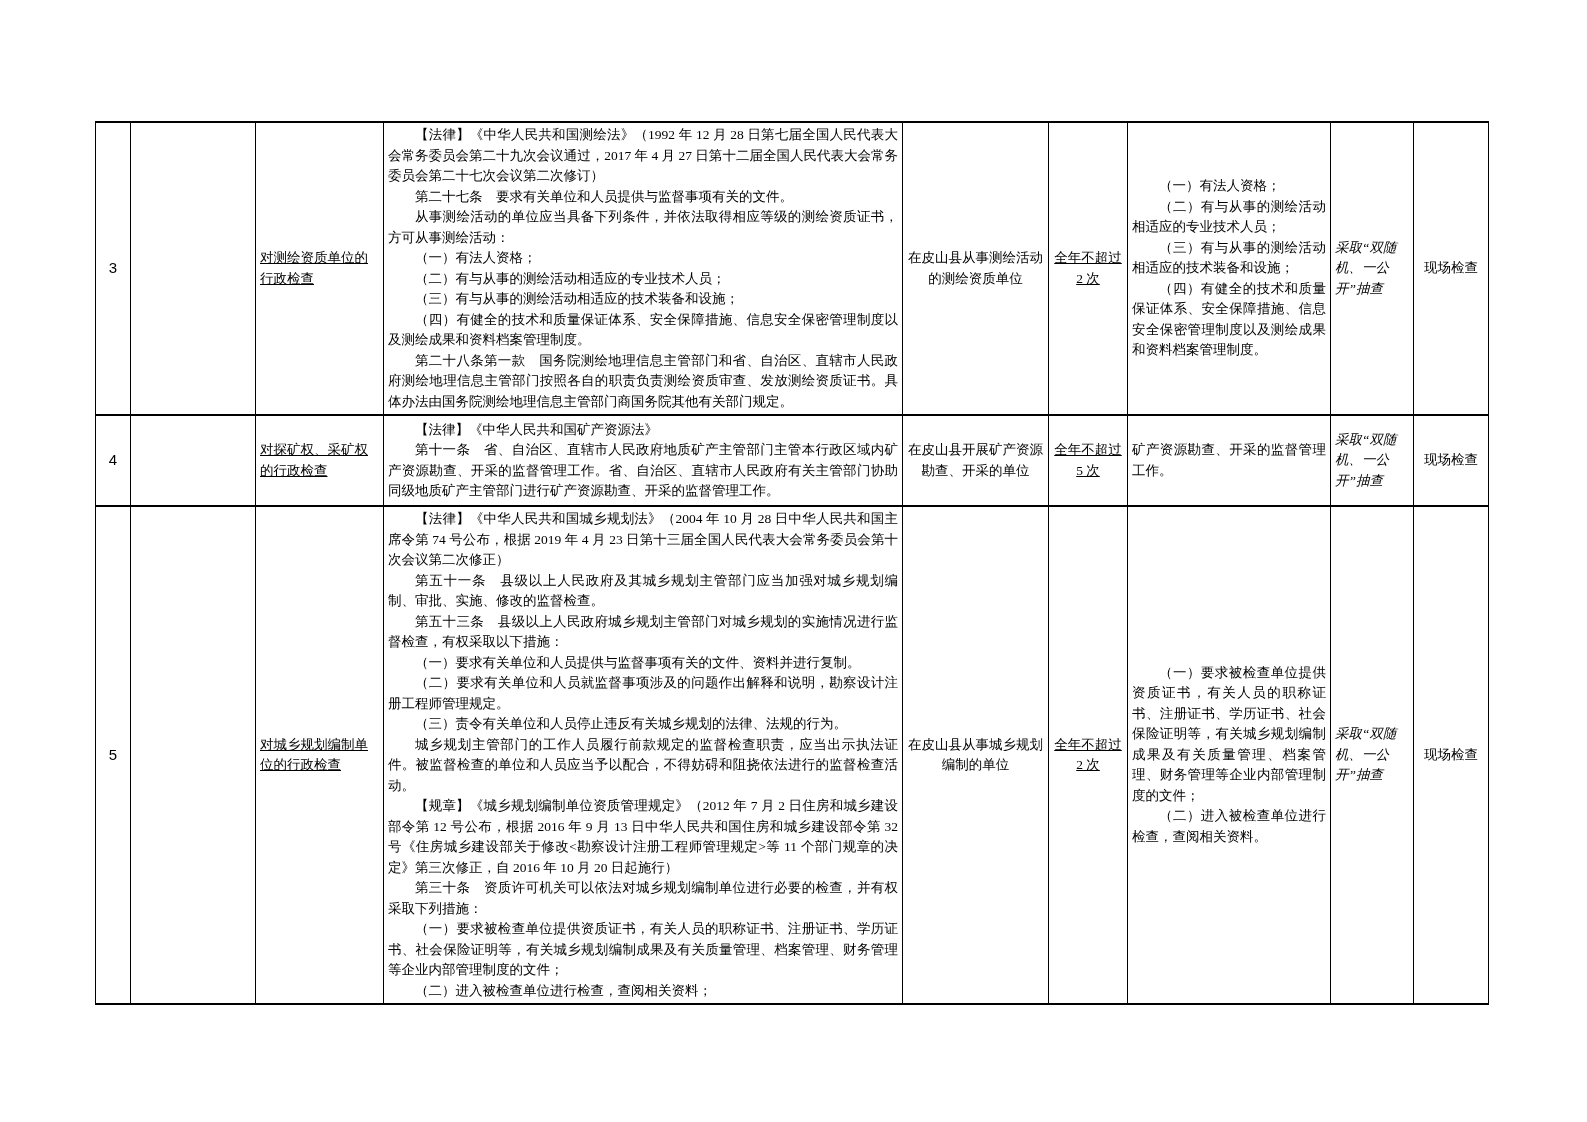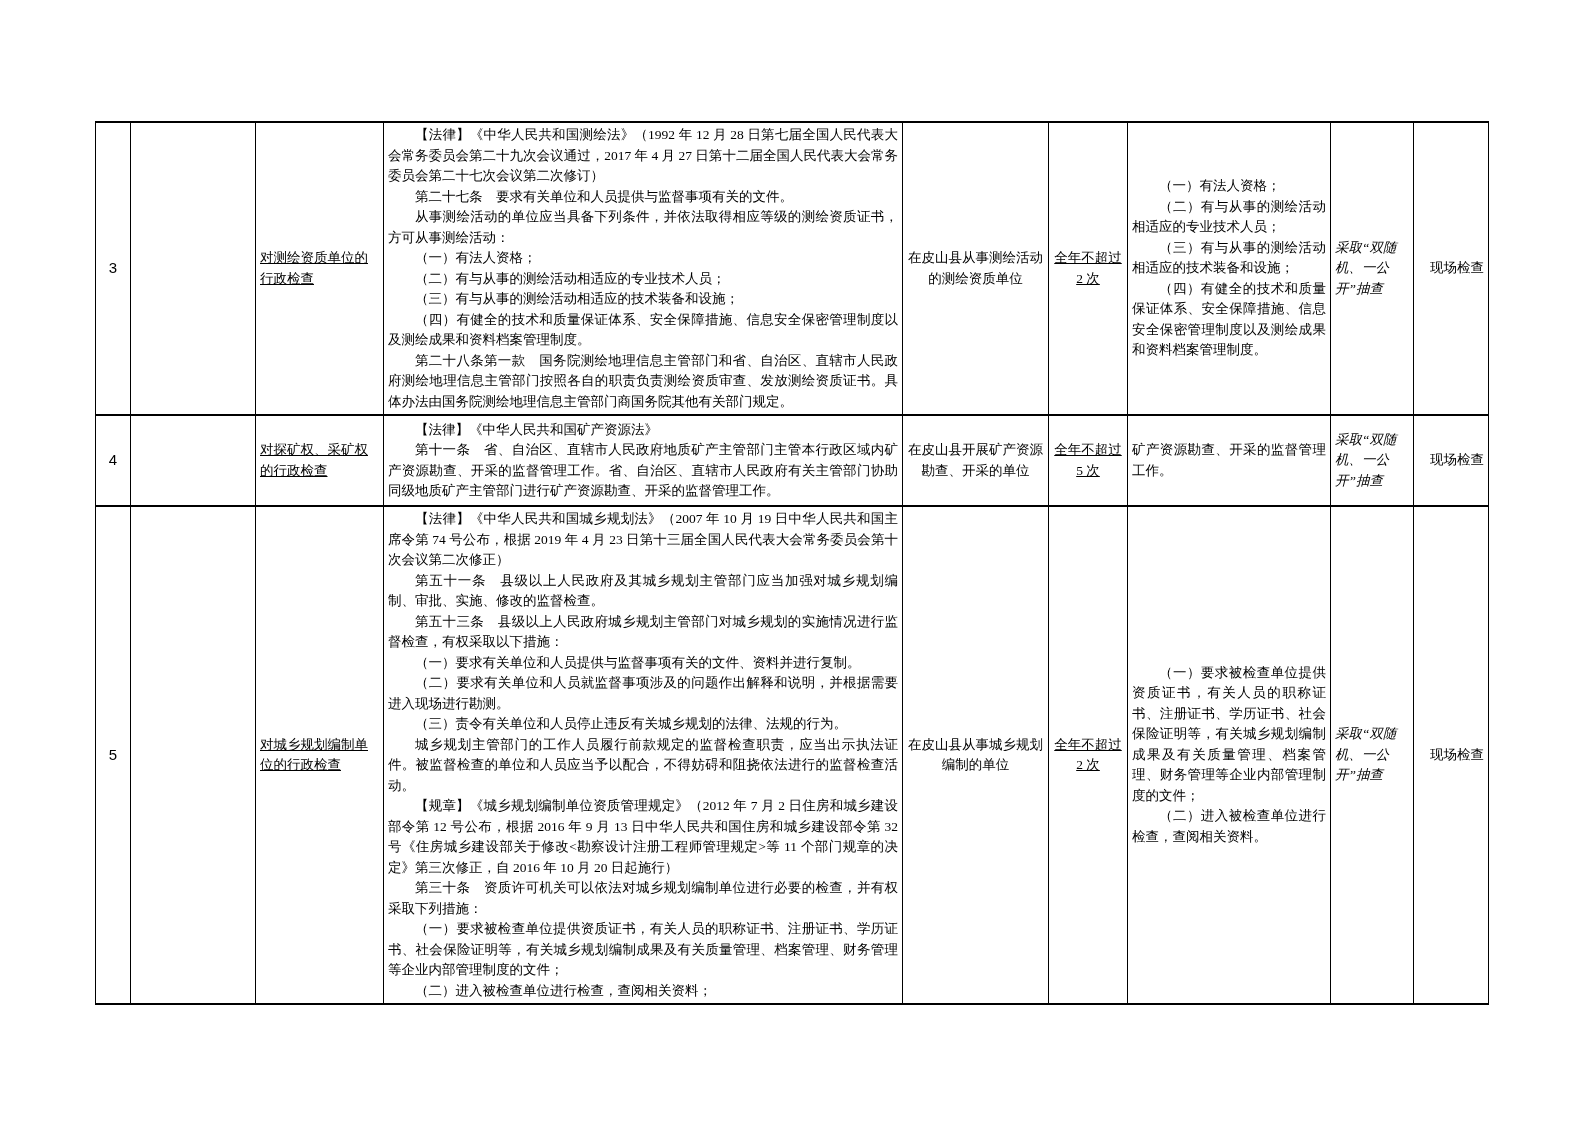--- a/index.html
+++ b/index.html
@@ -47,21 +47,21 @@
   td.c-item { text-align: left; text-decoration: underline; }
   td.c-basis {
     vertical-align: top;
     text-align: justify;
     font-family: Liberation Serif, serif;
   }
   td.c-target { text-align: center; }
   td.c-freq { text-align: center; padding: 2px 2px; text-decoration: underline; }
   td.c-content { text-align: justify; }
   td.c-method { text-align: left; padding: 2px 3px; font-style: italic; }
-  td.c-type { text-align: right; }
+  td.c-type { text-align: center; }
 
   td p {
     margin: 0;
     padding: 0;
   }
   td.indent p { text-indent: 2em; }
   td.no-indent p { text-indent: 0; }
 </style>
 </head>
 <body>
@@ -122,25 +122,25 @@
           </td>
       <td class="c-method">采取“双随机、一公开”抽查</td>
       <td class="c-type">现场检查</td>
     </tr>
 
     <tr class="row-c">
       <td class="c-seq">5</td>
       <td class="c-dept"></td>
       <td class="c-item">对城乡规划编制单位的行政检查</td>
       <td class="c-basis indent">
-            <p>【法律】《中华人民共和国城乡规划法》（2007 年 10 月 19 日中华人民共和国主席令第 74 号公布，根据 2019 年 4 月 23 日第十三届全国人民代表大会常务委员会第十次会议第二次修正）</p>
+            <p>【法律】《中华人民共和国城乡规划法》（2004 年 10 月 28 日中华人民共和国主席令第 74 号公布，根据 2019 年 4 月 23 日第十三届全国人民代表大会常务委员会第十次会议第二次修正）</p>
             <p>第五十一条　县级以上人民政府及其城乡规划主管部门应当加强对城乡规划编制、审批、实施、修改的监督检查。</p>
             <p>第五十三条　县级以上人民政府城乡规划主管部门对城乡规划的实施情况进行监督检查，有权采取以下措施：</p>
             <p>（一）要求有关单位和人员提供与监督事项有关的文件、资料并进行复制。</p>
-            <p>（二）要求有关单位和人员就监督事项涉及的问题作出解释和说明，并根据需要进入现场进行勘测。</p>
+            <p>（二）要求有关单位和人员就监督事项涉及的问题作出解释和说明，勘察设计注册工程师管理规定。</p>
             <p>（三）责令有关单位和人员停止违反有关城乡规划的法律、法规的行为。</p>
             <p>城乡规划主管部门的工作人员履行前款规定的监督检查职责，应当出示执法证件。被监督检查的单位和人员应当予以配合，不得妨碍和阻挠依法进行的监督检查活动。</p>
             <p>【规章】《城乡规划编制单位资质管理规定》（2012 年 7 月 2 日住房和城乡建设部令第 12 号公布，根据 2016 年 9 月 13 日中华人民共和国住房和城乡建设部令第 32 号《住房城乡建设部关于修改&lt;勘察设计注册工程师管理规定&gt;等 11 个部门规章的决定》第三次修正，自 2016 年 10 月 20 日起施行）</p>
             <p>第三十条　资质许可机关可以依法对城乡规划编制单位进行必要的检查，并有权采取下列措施：</p>
             <p>（一）要求被检查单位提供资质证书，有关人员的职称证书、注册证书、学历证书、社会保险证明等，有关城乡规划编制成果及有关质量管理、档案管理、财务管理等企业内部管理制度的文件；</p>
             <p>（二）进入被检查单位进行检查，查阅相关资料；</p>
           </td>
       <td class="c-target">在皮山县从事城乡规划编制的单位</td>
       <td class="c-freq">全年不超过 2 次</td>
       <td class="c-content indent">

